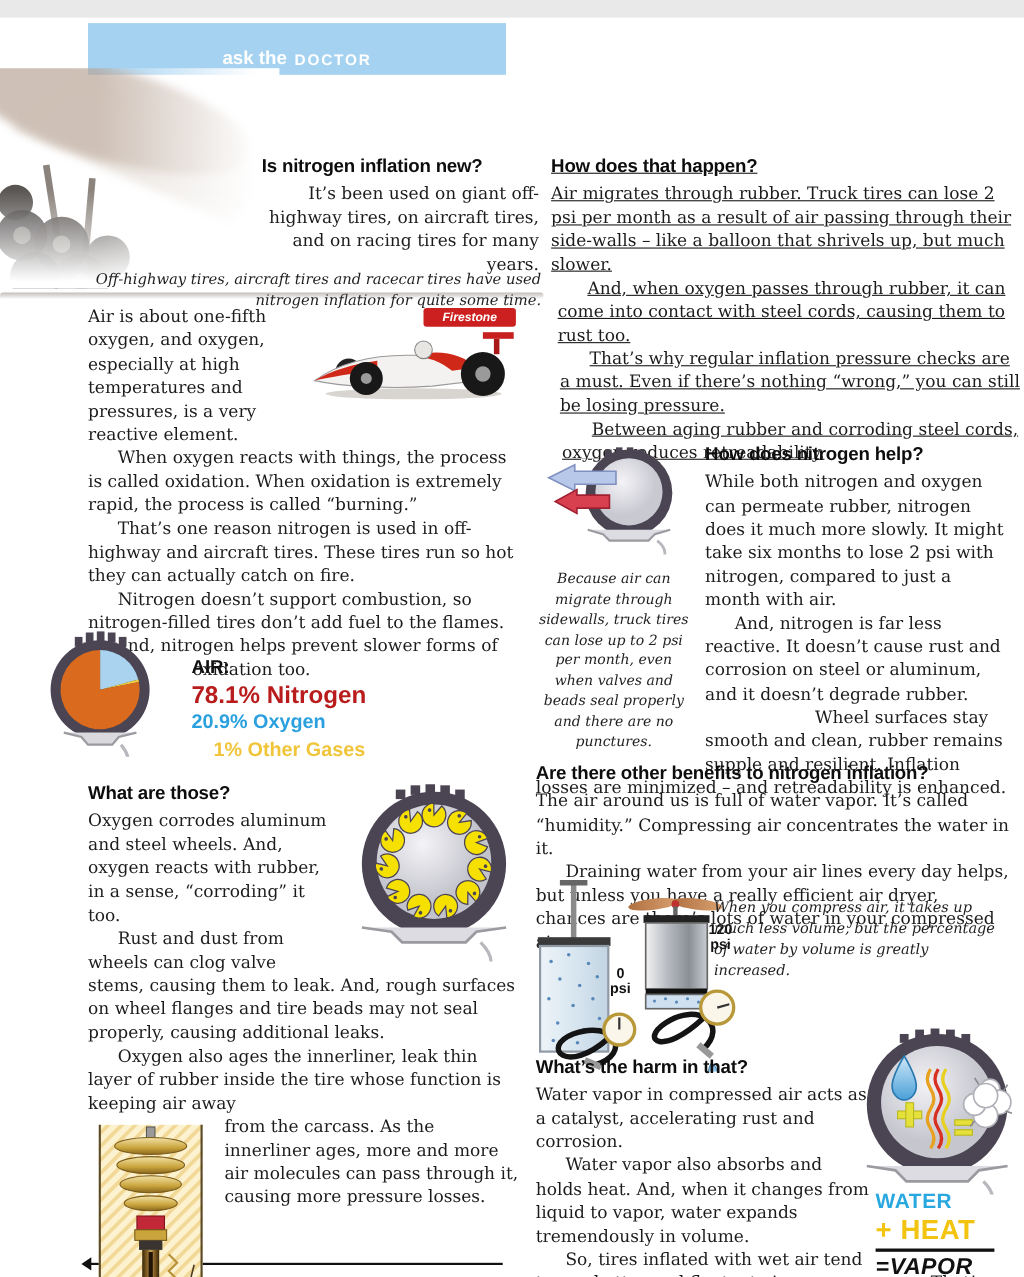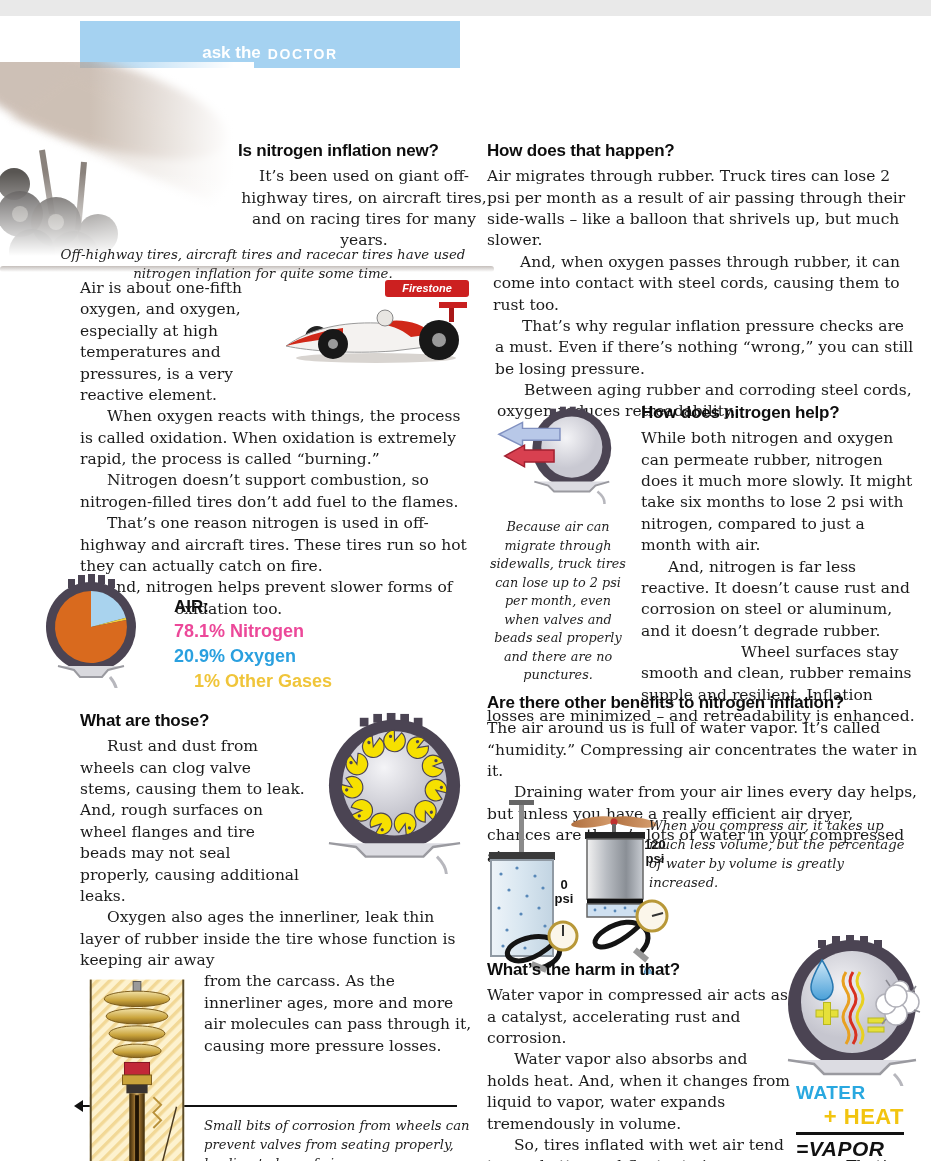--- a/index.html
+++ b/index.html
@@ -27,40 +27,40 @@
       background:linear-gradient(to bottom,rgba(125,112,104,0.45),rgba(125,112,104,0));border-radius:3px;}
   
   .car-float{float:right;width:192px;height:88px;margin:0 0 4px 10px;}
   .pac-float{float:right;width:160px;height:162px;margin:2px -2px 6px 10px;}
   .valve-float{float:left;width:106px;height:252px;margin:4px 14px 0 4px;position:relative;z-index:2;}
   .spacer-float{float:right;width:124px;height:178px;}
   
   .pie-block{left:40px;top:556px;display:flex;align-items:flex-start;}
   .pie-labels{margin:22px 0 0 30px;font-family:"Liberation Sans",sans-serif;font-weight:700;}
   .pie-title{font-size:17px;color:#111;line-height:25px;}
-  .pie-l1{font-size:18px;color:#ec4899;line-height:25px;}
+  .pie-l1{font-size:22px;color:#b91c1c;line-height:25px;}
   .pie-l2{font-size:18px;color:#2aa0df;line-height:25px;}
   .pie-l3{font-size:18px;color:#f0c53a;line-height:25px;padding-left:20px;}
   
   .valve-arrow{margin-top:48px;height:2px;background:#111;position:relative;width:96%;}
   .valve-arrow:before{content:"";position:absolute;left:-12px;top:-5px;border:6px solid transparent;border-right:9px solid #111;}
   .valve-cap{margin-top:9px;padding-left:22px;}
   
   .sidewall-fig{float:left;width:142px;margin:2px 12px 4px 0;text-align:center;}
   .sidewall-cap{margin-top:10px;font-size:12.8px;}
   
   .comp-fig{left:487px;top:780px;width:430px;height:178px;}
   .comp-label{position:absolute;text-align:center;font:700 13px/1.05 "Liberation Sans",sans-serif;color:#111;}
   .comp-cap{position:absolute;left:162px;top:20px;width:268px;}
   
   .vapor-text{left:796px;top:1066px;width:108px;font-family:"Liberation Sans",sans-serif;font-weight:700;z-index:2;}
   .vt-water{font-size:19px;color:#29a8e0;letter-spacing:0.5px;}
-  .vt-heat{font-size:22px;color:#f2c410;letter-spacing:0.5px;border-bottom:3px solid #111;padding-bottom:2px;text-align:right;}
+  .vt-heat{font-size:25px;color:#f2c410;letter-spacing:0.5px;border-bottom:3px solid #111;padding-bottom:2px;}
   .vt-result{font-size:21px;color:#111;padding-top:2px;letter-spacing:0.5px;font-style:italic;}
-  .centered{text-align:center;}
+  .centered{text-align:right;}
 </style>
 </head>
 <body>
 
 <div class="page">
 
   <div class="abs masthead">
     <span class="mh-pre">ask the</span>
     <span class="mh-word">DOCTOR</span>
   </div>
@@ -112,22 +112,22 @@
         <path d="M98 45 C118 39 140 44 152 56 L130 59 C119 50 108 47 98 46 Z" fill="#d02818"></path>
         <circle cx="104" cy="40" r="8" fill="#e8e6e2" stroke="#888" stroke-width="1"></circle>
         <ellipse cx="52" cy="66" rx="15" ry="15" fill="#181818"></ellipse>
         <circle cx="52" cy="66" r="5" fill="#9a9a9a"></circle>
         <ellipse cx="158" cy="62" rx="20" ry="20" fill="#181818"></ellipse>
         <circle cx="158" cy="62" r="7" fill="#9a9a9a"></circle>
       </svg>
     </div>
     <p>Air is about one-fifth oxygen, and oxygen, especially at high temperatures and pressures, is a very reactive element.</p>
     <p class="ind">When oxygen reacts with things, the process is called oxidation. When oxidation is extremely rapid, the process is called “burning.”</p>
+    <p class="ind">That’s one reason nitrogen is used in off-highway and aircraft tires. These tires run so hot they can actually catch on fire.</p>
     <p class="ind">Nitrogen doesn’t support combustion, so nitrogen-filled tires don’t add fuel to the flames.</p>
-    <p class="ind">That’s one reason nitrogen is used in off-highway and aircraft tires. These tires run so hot they can actually catch on fire.</p>
     <p class="hang">And, nitrogen helps prevent slower forms of oxidation too.</p>
   </div>
 
   <div class="abs pie-block">
     <svg width="104" height="116" viewBox="0 0 104 116">
       <rect x="28" y="7" width="7" height="9" fill="#4b4453"></rect>
         <rect x="38" y="3" width="7" height="9" fill="#4b4453"></rect>
       <rect x="48" y="2" width="7" height="9" fill="#4b4453"></rect>
         <rect x="58" y="3" width="7" height="9" fill="#4b4453"></rect>
       <rect x="68" y="7" width="7" height="9" fill="#4b4453"></rect>
@@ -175,20 +175,21 @@
         <use href="#pacdef" transform="translate(114,103) rotate(70)"></use>
         <use href="#pacdef" transform="translate(93,116) rotate(105)"></use>
         <use href="#pacdef" transform="translate(68,116) rotate(140)"></use>
         <use href="#pacdef" transform="translate(48,102) rotate(175)"></use>
         <use href="#pacdef" transform="translate(38,78) rotate(215)"></use>
         <use href="#pacdef" transform="translate(43,54) rotate(255)"></use>
         <use href="#pacdef" transform="translate(60,36) rotate(-75)"></use>
       </svg>
     </div>
     <div class="qhead">What are those?</div>
+    <p>Oxygen corrodes aluminum and steel wheels. And, oxygen reacts with rubber, in a sense, “corroding” it too.</p>
     <p class="ind">Rust and dust from wheels can clog valve stems, causing them to leak. And, rough surfaces on wheel flanges and tire beads may not seal properly, causing additional leaks.</p>
     <p class="ind">Oxygen also ages the innerliner, leak thin layer of rubber inside the tire whose function is keeping air away</p>
     <div class="valve-float">
       <svg width="106" height="252" viewBox="0 0 110 252">
         <defs>
           <pattern id="hatchp" width="9" height="9" patternTransform="rotate(45)" patternUnits="userSpaceOnUse">
             <rect width="9" height="9" fill="#fdf2cf"></rect>
               <rect width="3.5" height="9" fill="#f2d896"></rect>
           </pattern>
           <linearGradient id="goldg" x1="0" y1="0" x2="0" y2="1">
@@ -219,21 +220,21 @@
         <rect x="53" y="120" width="4" height="132" fill="#201404"></rect>
         <path d="M66 250 L96 132" stroke="#4a3a20" stroke-width="1.5"></path>
         <polyline points="72,122 80,130 72,138 80,146 72,154" fill="none" stroke="#b89038" stroke-width="2"></polyline>
       </svg>
     </div>
     <p>from the carcass. As the innerliner ages, more and more air molecules can pass through it, causing more pressure losses.</p>
     <div class="valve-arrow"></div>
     <div class="caption valve-cap">Small bits of corrosion from wheels can prevent valves from seating properly, leading to loss of air pressure.</div>
   </div>
 
-  <div class="abs body" style="left:487px;top:124px;width:430px;">
+  <div class="abs body" style="left:501px;top:124px;width:430px;text-decoration:underline;">
     <div class="qhead">How does that happen?</div>
     <p>Air migrates through rubber. Truck tires can lose 2 psi per month as a result of air passing through their side-walls – like a balloon that shrivels up, but much slower.</p>
     <p class="ind" style="padding-left:6px;">And, when oxygen passes through rubber, it can come into contact with steel cords, causing them to rust too.</p>
     <p class="ind" style="padding-left:8px;">That’s why regular inflation pressure checks are a must. Even if there’s nothing “wrong,” you can still be losing pressure.</p>
     <p class="ind" style="padding-left:10px;">Between aging rubber and corroding steel cords, oxygen reduces retreadability.</p>
   </div>
 
   <div class="abs body" style="left:487px;top:386px;width:430px;">
     <div class="sidewall-fig">
       <svg width="138" height="100" viewBox="0 0 140 100">

